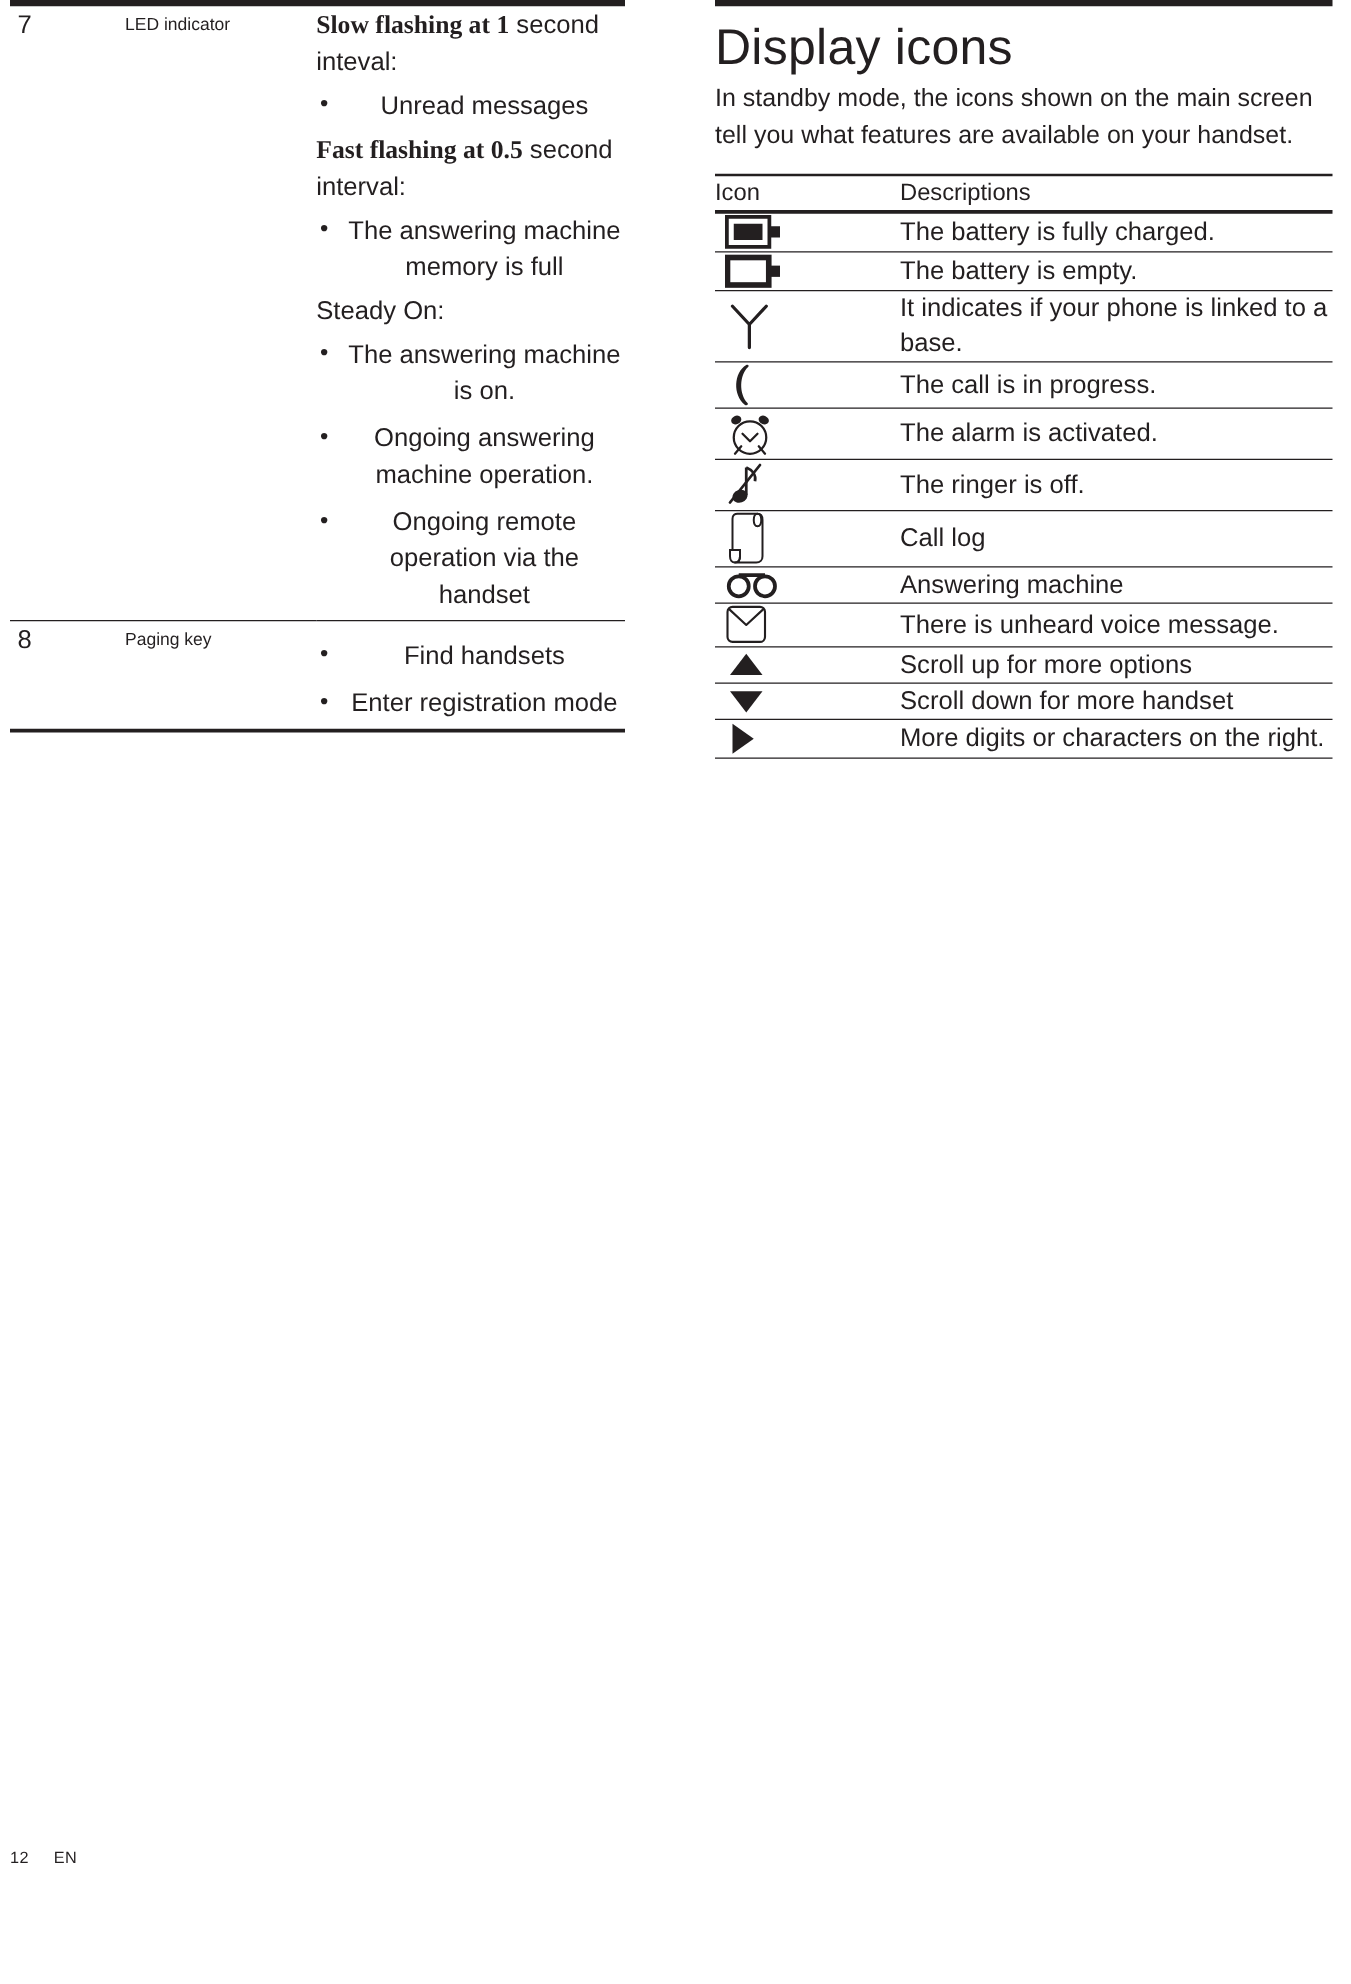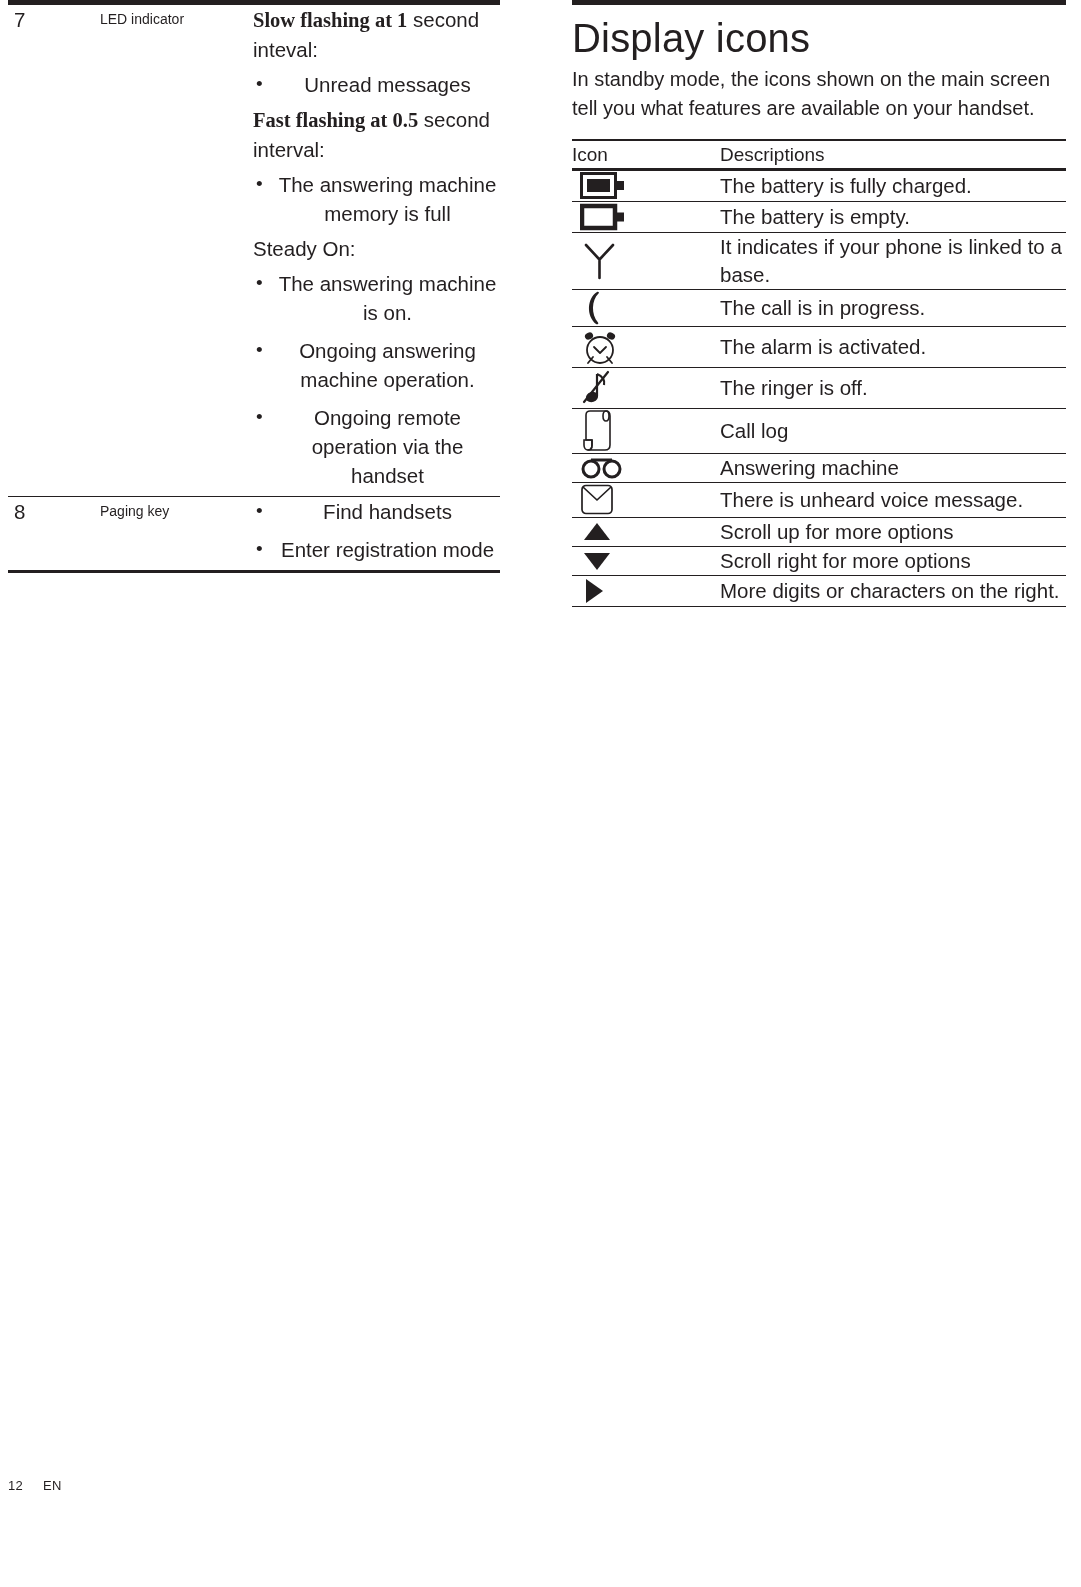--- a/index.html
+++ b/index.html
@@ -238,21 +238,21 @@
 
         <tr class="row-divider-thin">
           <td class="cellpad">
             <div class="num-text">8</div>
           </td>
           <td class="cellpad">
             <div class="name-text">Paging key</div>
           </td>
           <td class="cellpad">
             <div class="desc-block">
-              <ul class="bullets" style="margin-top:0;">
+              <ul class="bullets" style="margin-top:13px;">
                 <li>Find handsets</li>
                 <li>Enter registration mode</li>
               </ul>
             </div>
           </td>
         </tr>
 
       </tbody>
     </table>
 
@@ -417,21 +417,21 @@
         </tr>
 
         <tr class="icon-row">
           <td class="icon-cell">
             <span class="icon-inner">
               <svg width="34" height="26" viewBox="0 0 34 26">
                 <path d="M4 5 L30 5 L17 22 Z" fill="#231f20"></path>
               </svg>
             </span>
           </td>
-          <td class="desc-cell">Scroll right for more options</td>
+          <td class="desc-cell">Scroll down for more handset</td>
         </tr>
 
         <tr class="icon-row">
           <td class="icon-cell">
             <span class="icon-inner">
               <svg width="30" height="30" viewBox="0 0 30 30">
                 <path d="M6 3 L6 27 L23 15 Z" fill="#231f20"></path>
               </svg>
             </span>
           </td>

